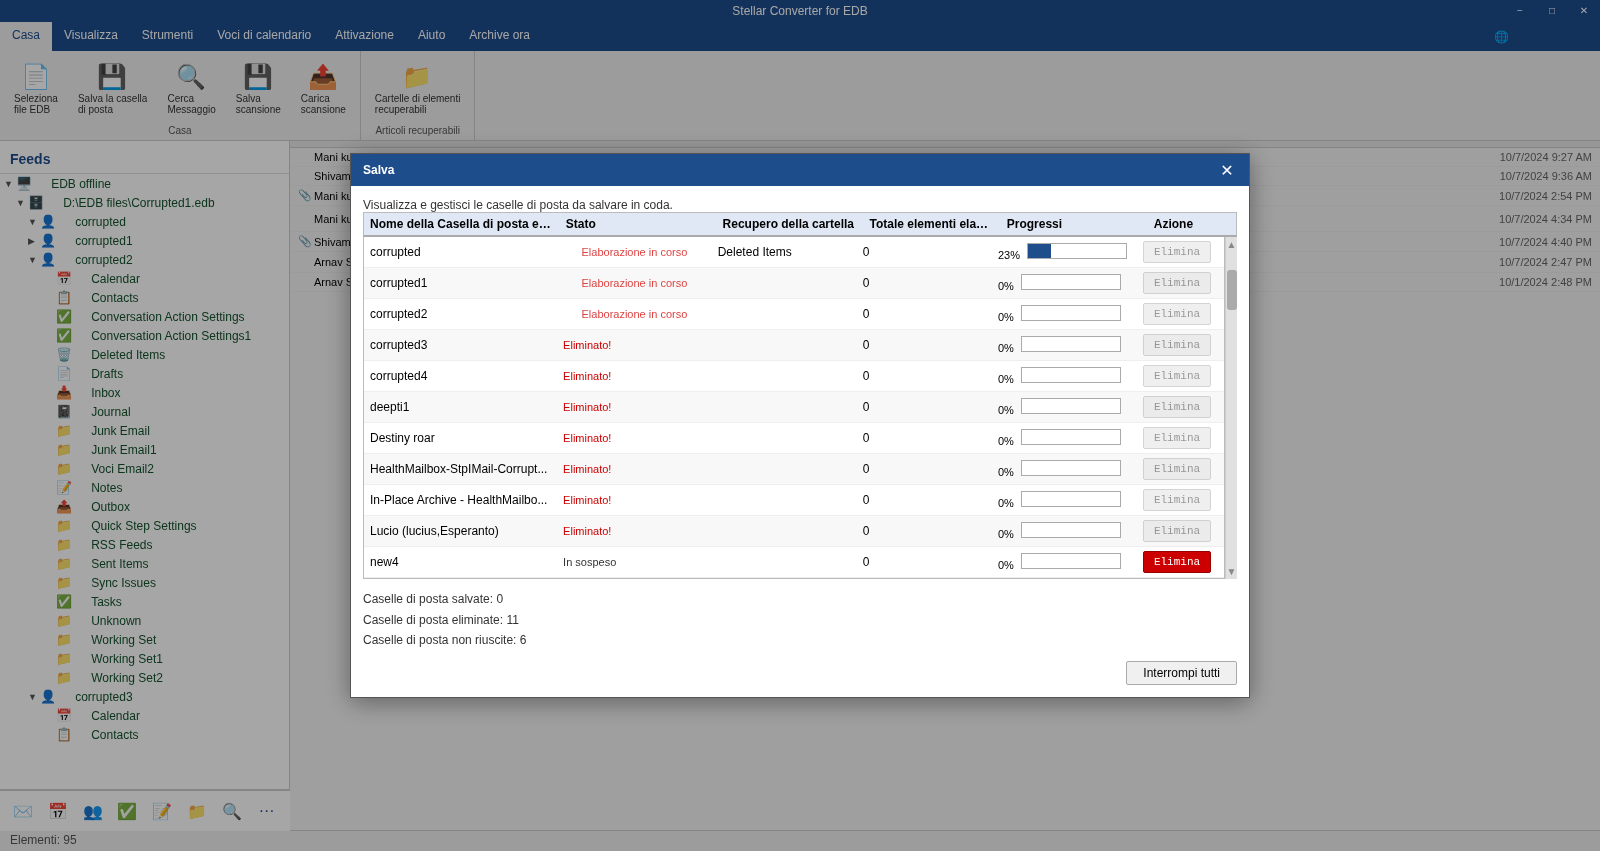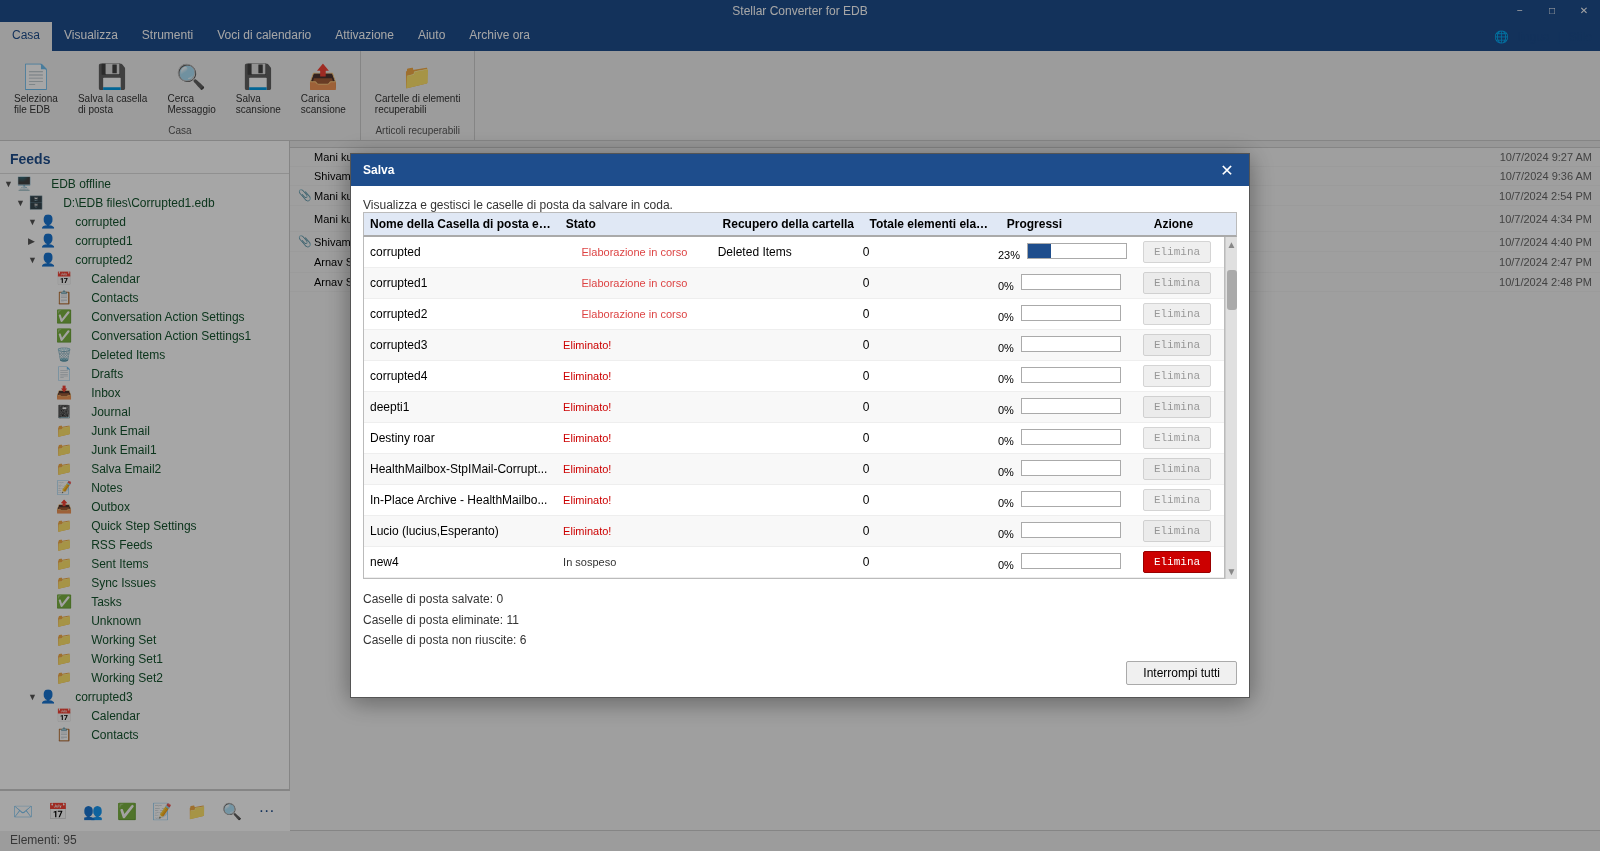--- a/index.html
+++ b/index.html
@@ -509,21 +509,21 @@
       <span class="item-label">Junk Email</span>
     </div>
     <div class="tree-item" style="padding-left:44px">
       <span class="toggle" style="width:12px"></span>
       <span class="item-icon">📁</span>
       <span class="item-label">Junk Email1</span>
     </div>
     <div class="tree-item" style="padding-left:44px">
       <span class="toggle" style="width:12px"></span>
       <span class="item-icon">📁</span>
-      <span class="item-label">Salva Email2</span>
+      <span class="item-label">Voci Email2</span>
     </div>
     <div class="tree-item" style="padding-left:44px">
       <span class="toggle" style="width:12px"></span>
       <span class="item-icon">📝</span>
       <span class="item-label">Notes</span>
     </div>
     <div class="tree-item" style="padding-left:44px">
       <span class="toggle" style="width:12px"></span>
       <span class="item-icon">📤</span>
       <span class="item-label">Outbox</span>

